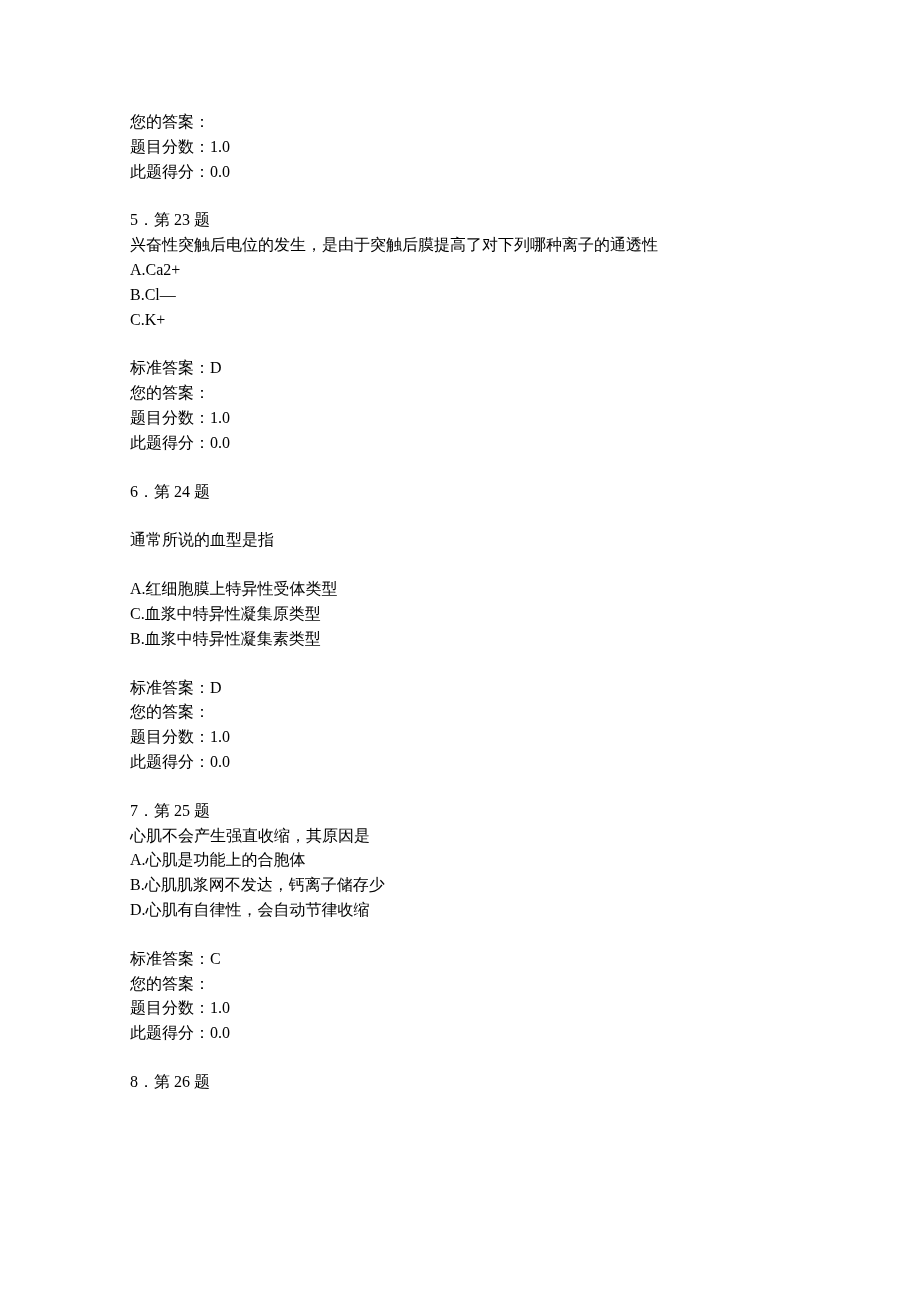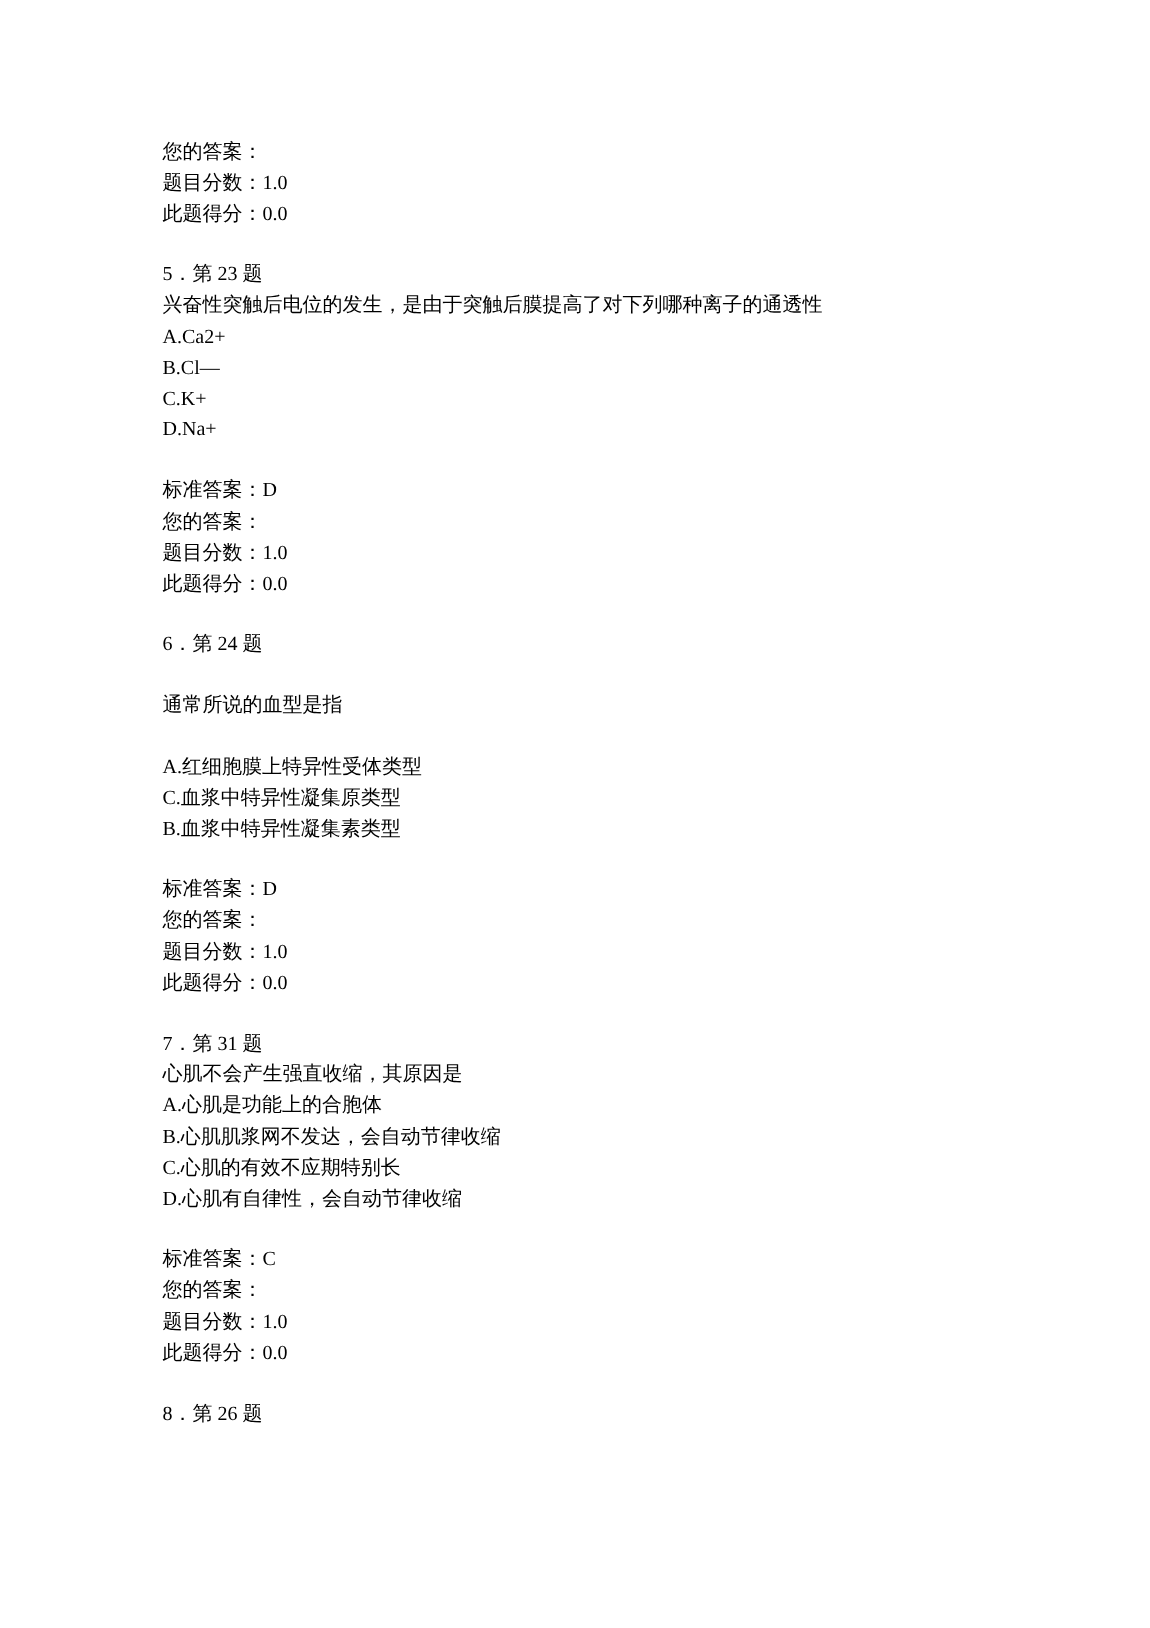--- a/index.html
+++ b/index.html
@@ -32,21 +32,20 @@
   <div class="line"><span>您的答案：</span><span></span></div>
   <div class="line"><span>题目分数：</span><span>1.0</span></div>
   <div class="line"><span>此题得分：</span><span>0.0</span></div>
 
   <div class="blank"></div>
   <div class="line"><span>5．</span><span>第 23 题</span></div>
   <div class="line">兴奋性突触后电位的发生，是由于突触后膜提高了对下列哪种离子的通透性</div>
   <div class="line">A.Ca2+</div>
   <div class="line">B.Cl—</div>
   <div class="line">C.K+</div>
-  <div class="line">D.Na+</div>
   <div class="blank"></div>
   <div class="line"><span>标准答案：</span><span>D</span></div>
   <div class="line"><span>您的答案：</span><span></span></div>
   <div class="line"><span>题目分数：</span><span>1.0</span></div>
   <div class="line"><span>此题得分：</span><span>0.0</span></div>
 
   <div class="blank"></div>
   <div class="line"><span>6．</span><span>第 24 题</span></div>
   <div class="blank"></div>
   <div class="line">通常所说的血型是指</div>
@@ -54,25 +53,24 @@
   <div class="line">A.红细胞膜上特异性受体类型</div>
   <div class="line">C.血浆中特异性凝集原类型</div>
   <div class="line">B.血浆中特异性凝集素类型</div>
   <div class="blank"></div>
   <div class="line"><span>标准答案：</span><span>D</span></div>
   <div class="line"><span>您的答案：</span><span></span></div>
   <div class="line"><span>题目分数：</span><span>1.0</span></div>
   <div class="line"><span>此题得分：</span><span>0.0</span></div>
 
   <div class="blank"></div>
-  <div class="line"><span>7．</span><span>第 31 题</span></div>
+  <div class="line"><span>7．</span><span>第 25 题</span></div>
   <div class="line">心肌不会产生强直收缩，其原因是</div>
   <div class="line">A.心肌是功能上的合胞体</div>
-  <div class="line">B.心肌肌浆网不发达，会自动节律收缩</div>
-  <div class="line">C.心肌的有效不应期特别长</div>
+  <div class="line">B.心肌肌浆网不发达，钙离子储存少</div>
   <div class="line">D.心肌有自律性，会自动节律收缩</div>
   <div class="blank"></div>
   <div class="line"><span>标准答案：</span><span>C</span></div>
   <div class="line"><span>您的答案：</span><span></span></div>
   <div class="line"><span>题目分数：</span><span>1.0</span></div>
   <div class="line"><span>此题得分：</span><span>0.0</span></div>
 
   <div class="blank"></div>
   <div class="line"><span>8．</span><span>第 26 题</span></div>
 

